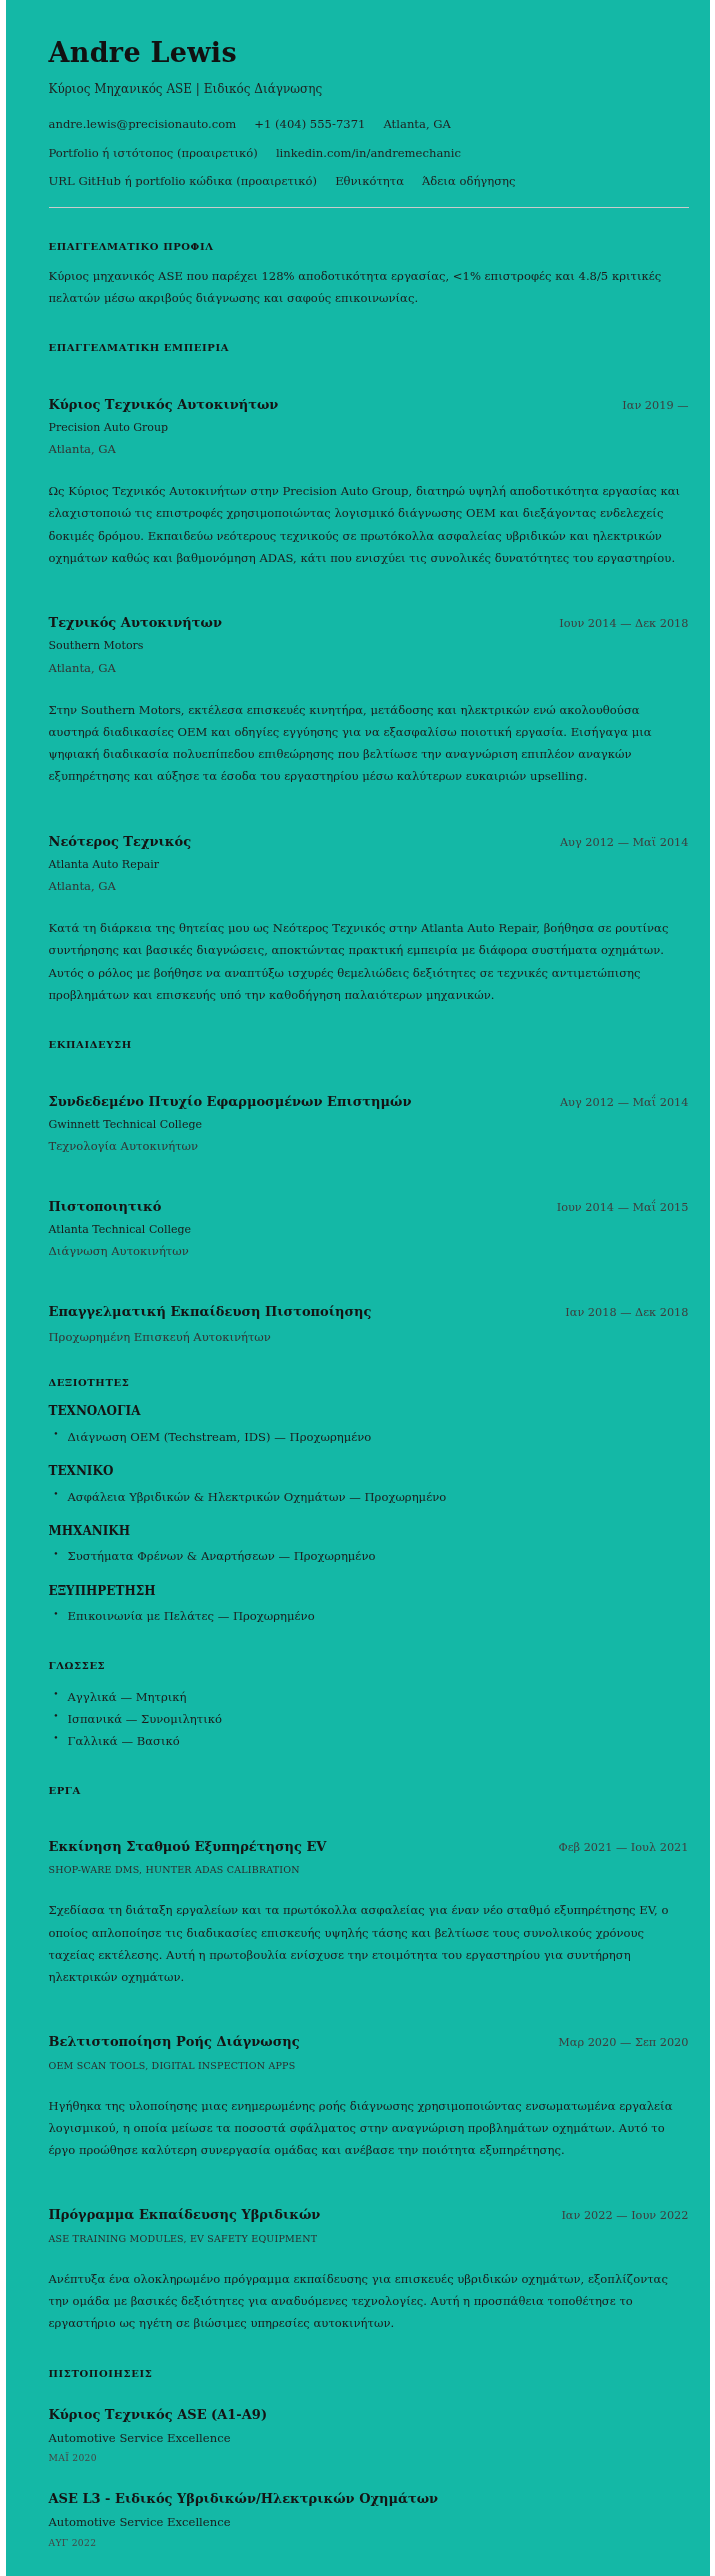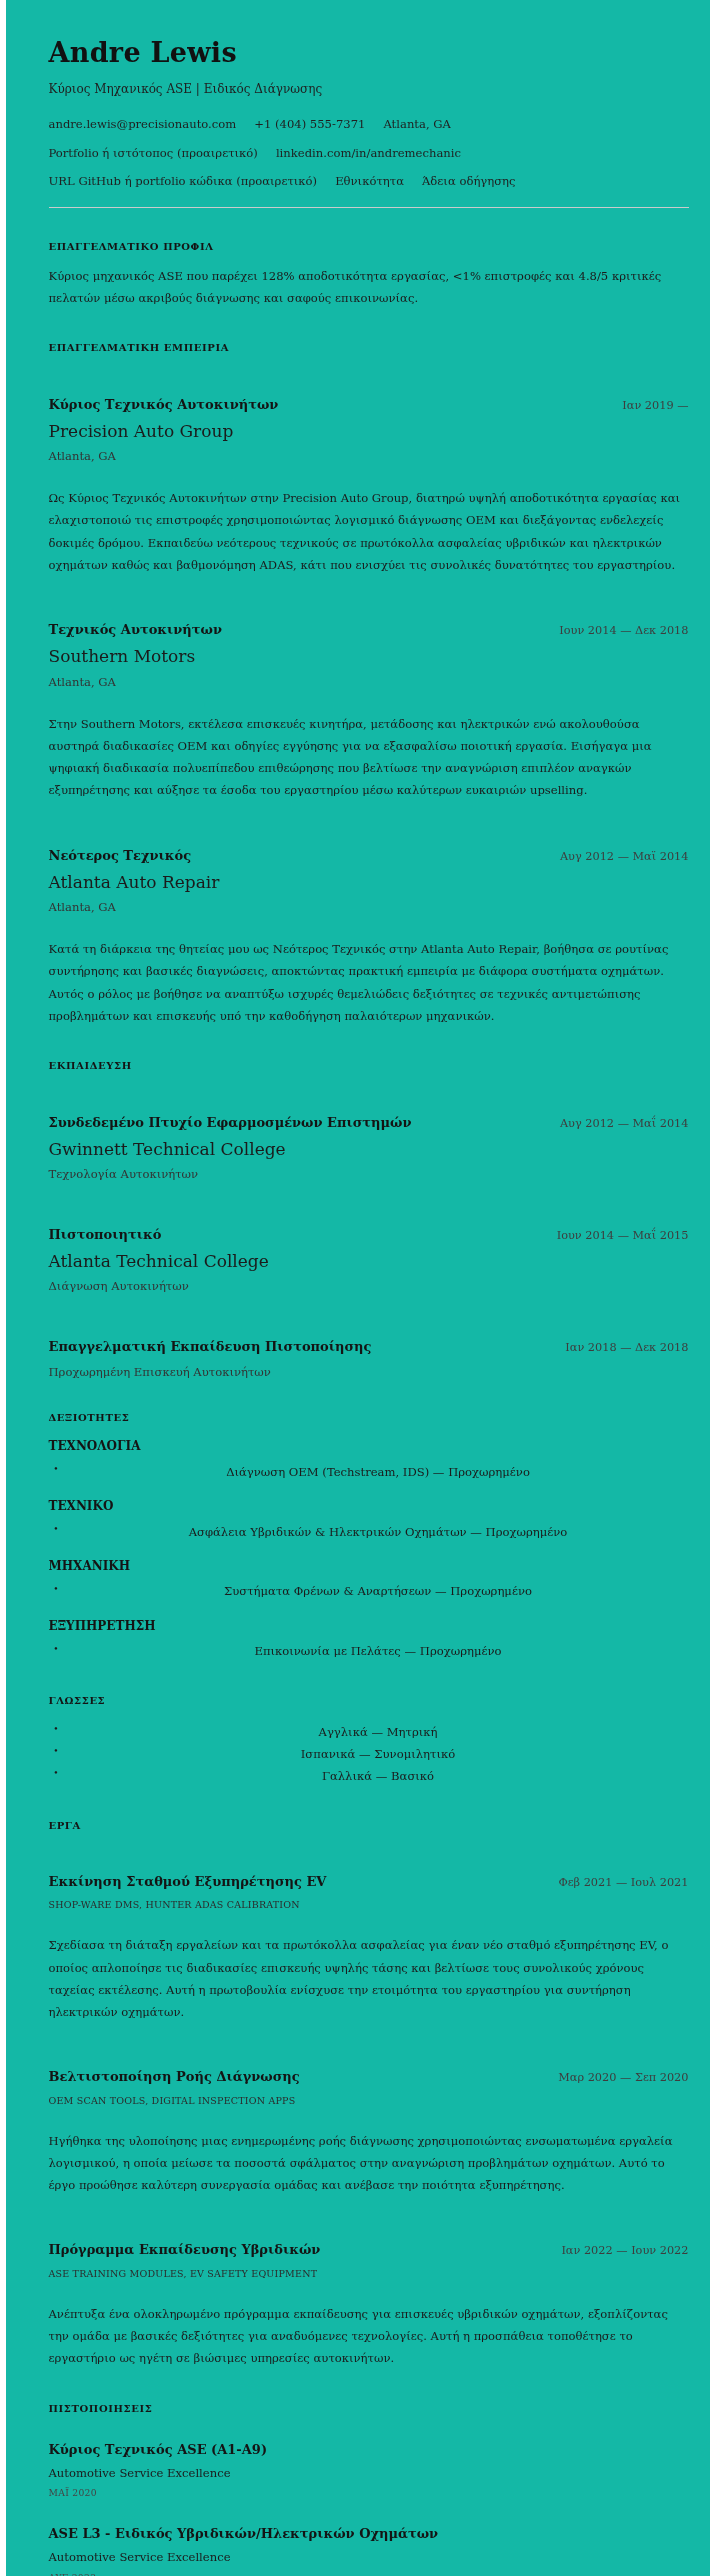--- a/index.html
+++ b/index.html
@@ -71,21 +71,21 @@
     font-weight: 700;
     line-height: 1.3;
     color: #141414;
     margin-top: 28px;
   }
   .entry-date {
     font-size: 11.3px;
     color: #3d3d3d;
     white-space: nowrap;
   }
-  .entry-company { margin-top: 7.2px; font-size: 17px; }
+  .entry-company { margin-top: 7.2px; font-size: 11px; }
   .entry-location { margin-top: 8.4px; font-size: 11.6px; color: #333; }
   .entry-desc {
     margin-top: 24px;
     font-size: 11.6px;
     line-height: 1.92;
   }
   .proj-tools {
     margin-top: 8.4px;
     font-size: 9.5px;
     letter-spacing: 0.2px;
@@ -94,21 +94,20 @@
   
   .skill-cat { margin-top: 16.7px; }
   .skill-cat:first-child { margin-top: 15.5px; }
   .skill-cat-name { font-size: 12px; font-weight: 700; color: #141414; }
   ul.bullet-list {
     list-style: none;
     margin: 7.2px 0 0 0;
     padding: 0;
     font-size: 11.6px;
     line-height: 1.9;
-    text-align: center;
   }
   ul.bullet-list li { position: relative; padding-left: 19px; }
   ul.bullet-list li::before {
     content: "•";
     position: absolute;
     left: 4.8px;
     top: 0.6px;
     font-size: 9px;
     color: #1b1b1b;
   }

